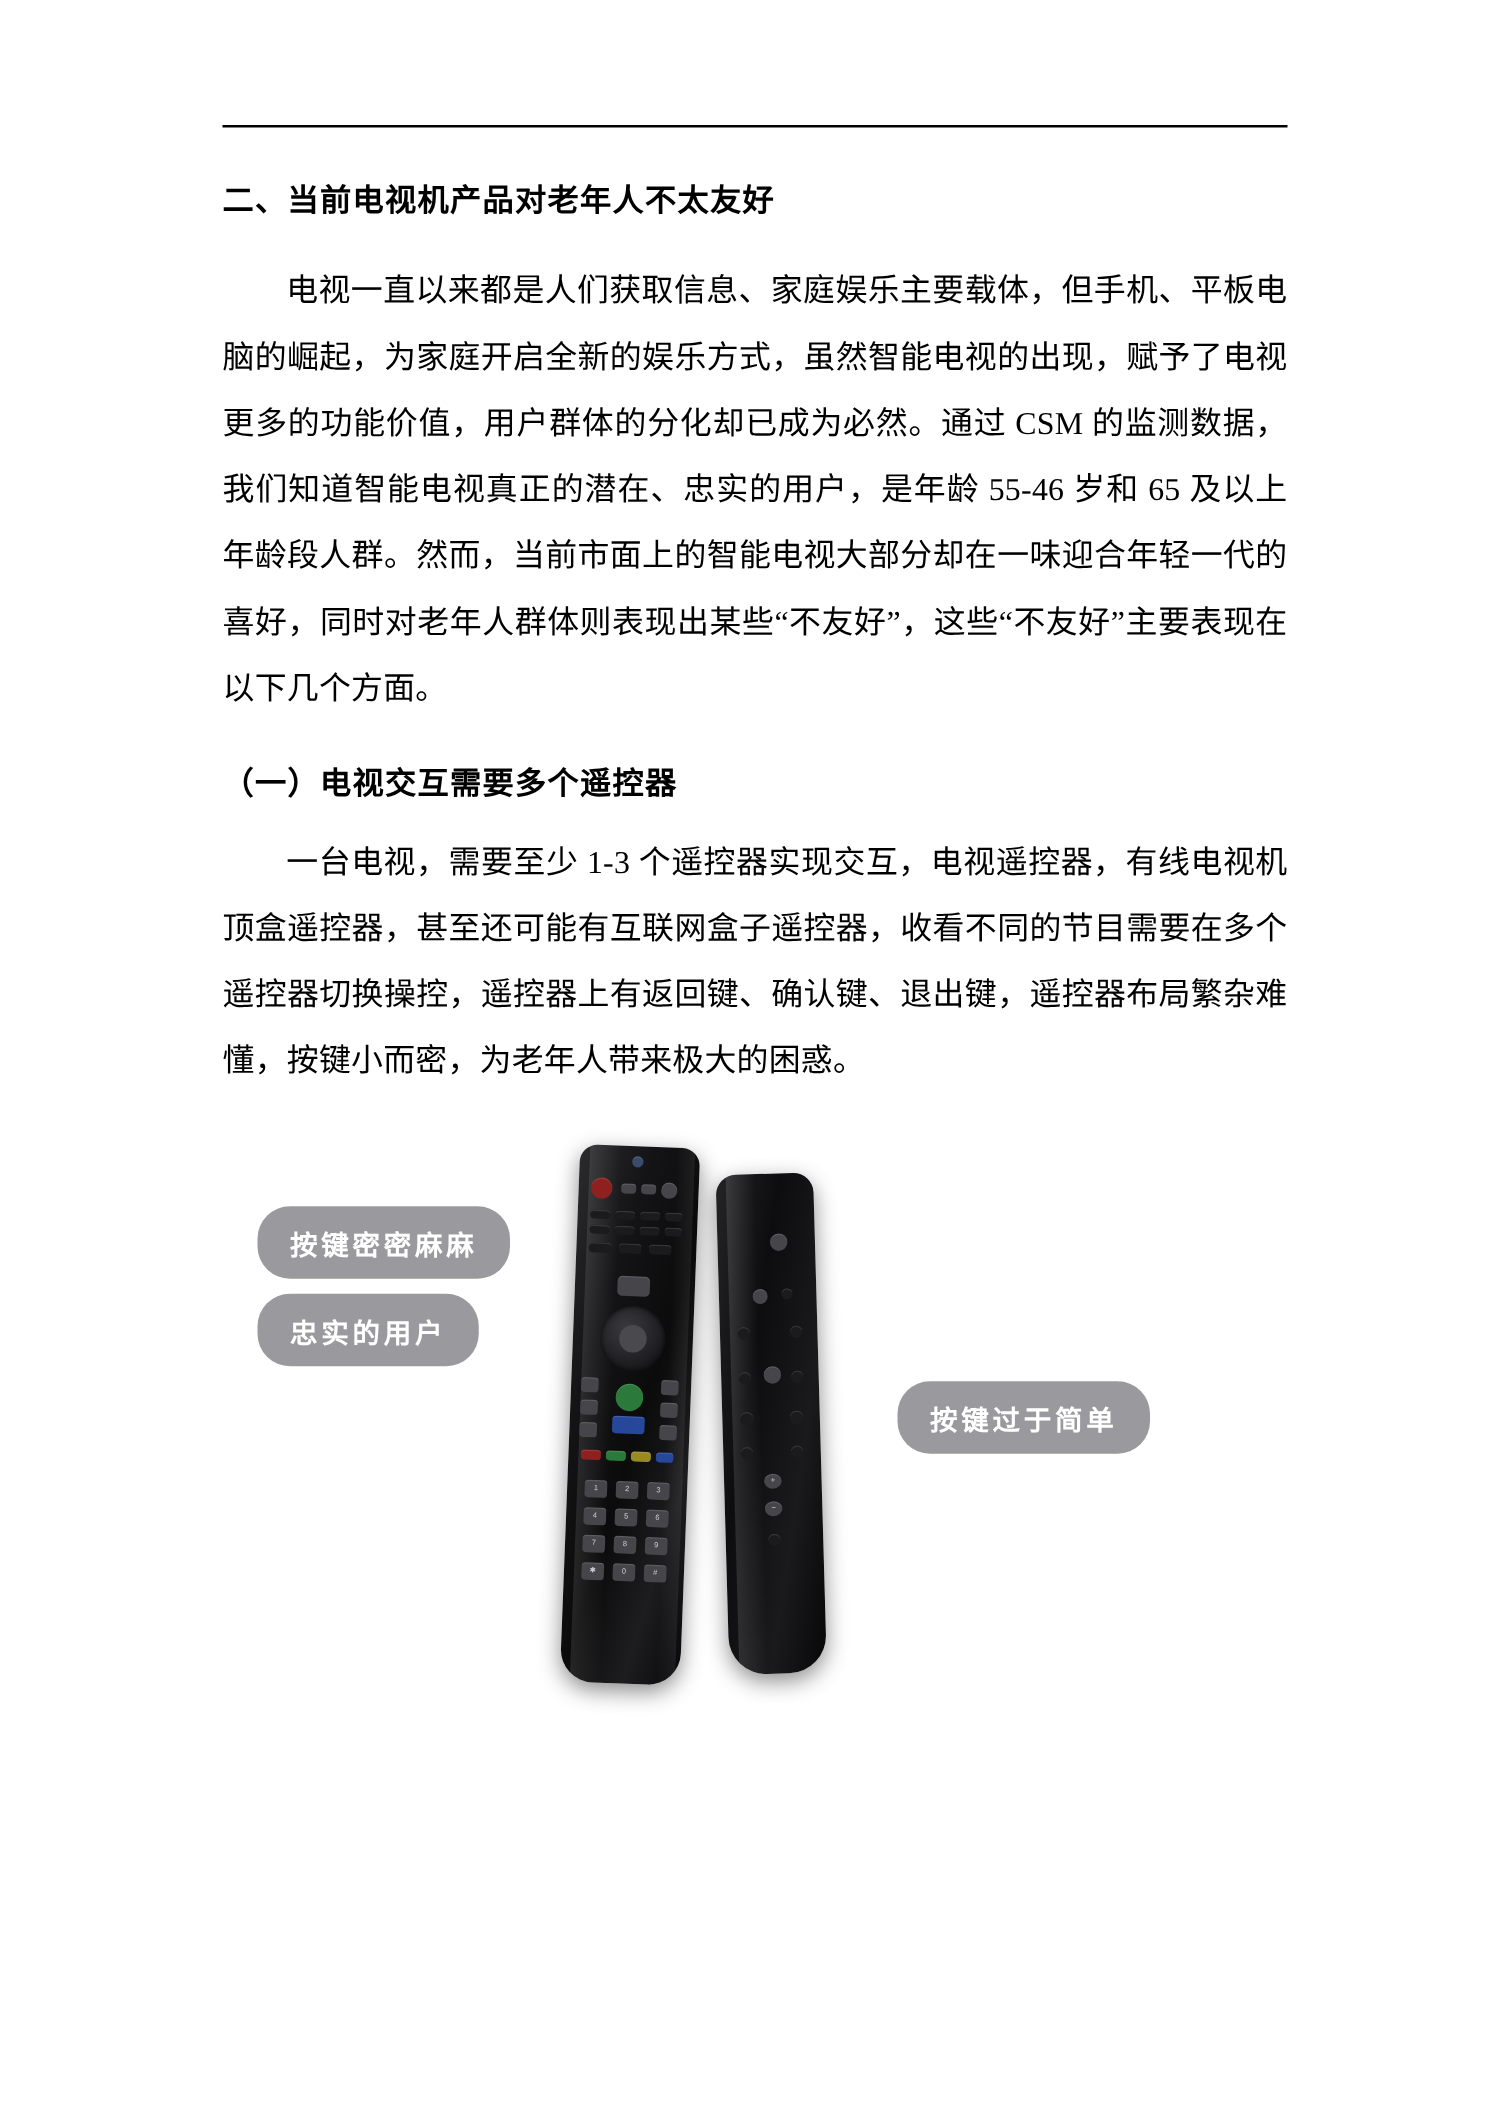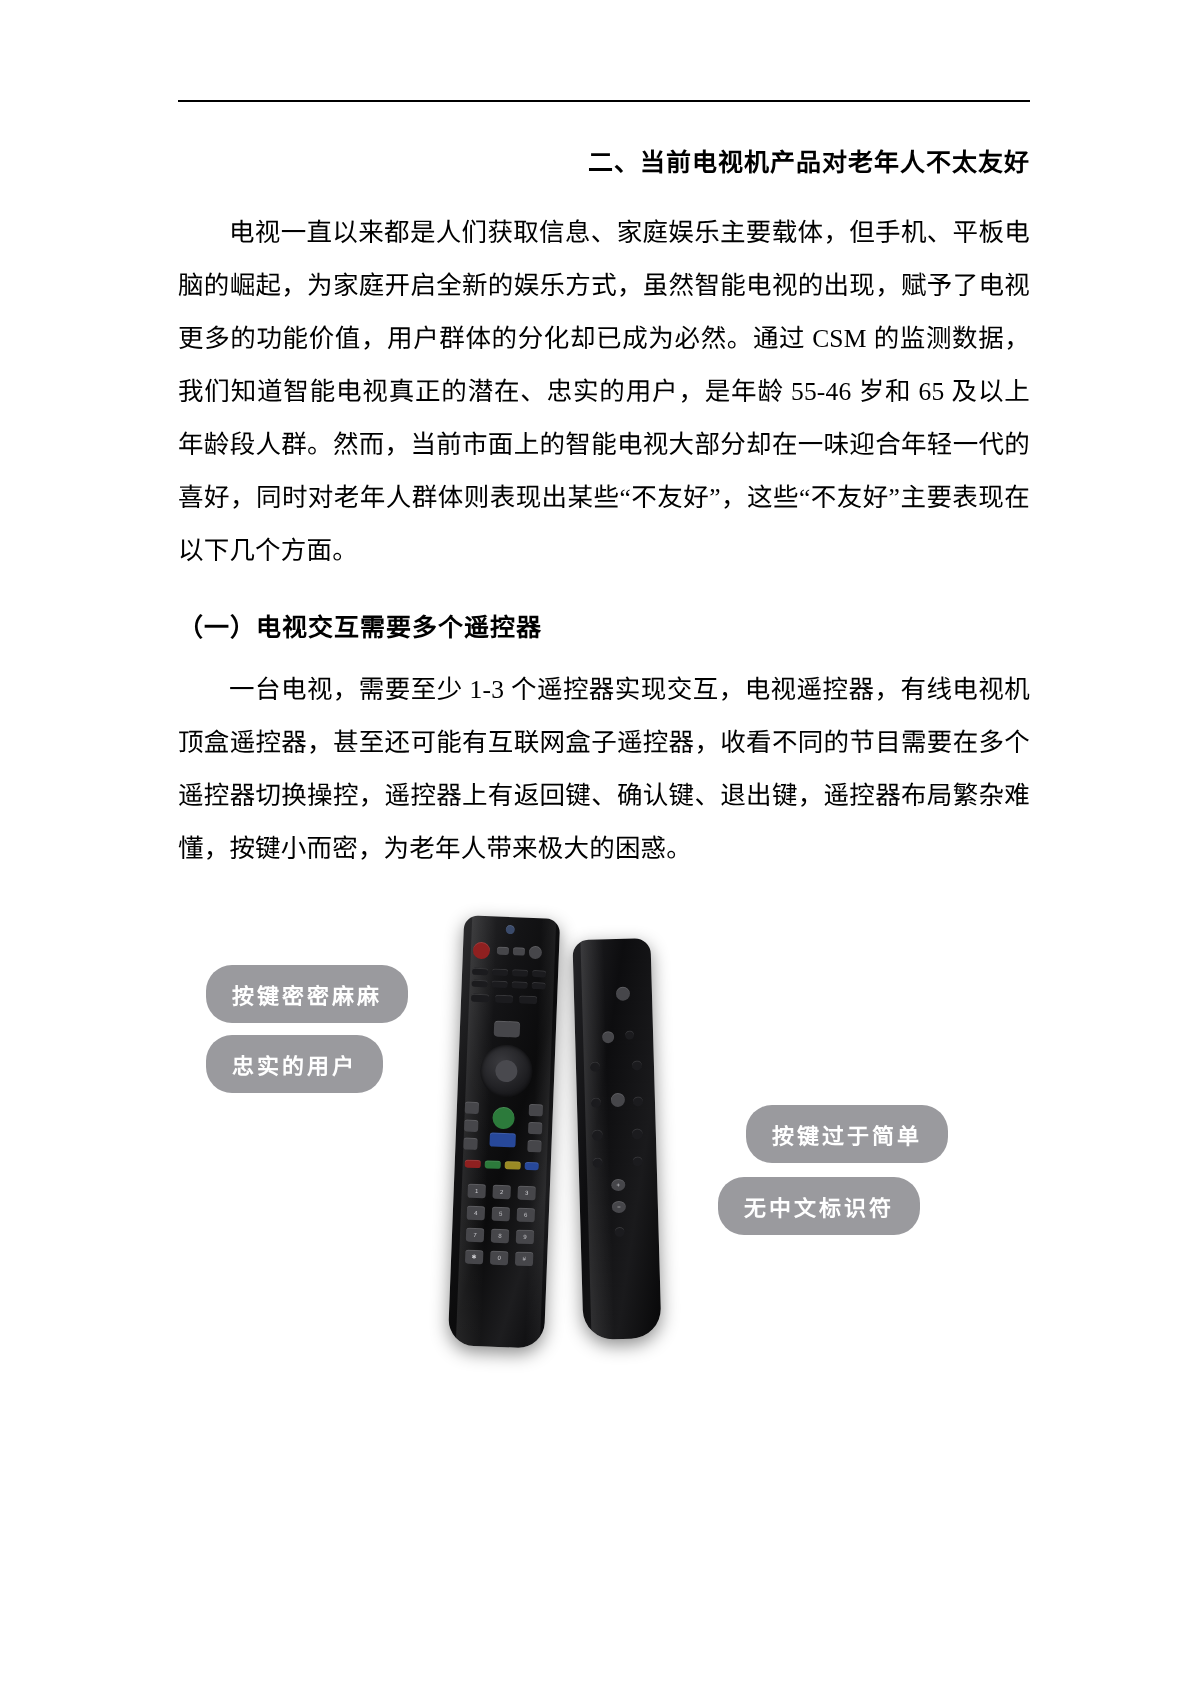--- a/index.html
+++ b/index.html
@@ -31,27 +31,26 @@
     height: 0;
     border-top: 2px solid #000;
   }
   .content {
     position: absolute;
     left: 178px;
     top: 146px;
     width: 852px;
   }
   h2.section-title {
-    font-family: Liberation Serif, serif;
+    font-family: Liberation Mono, monospace;
     font-weight: bold;
     font-size: 25px;
     letter-spacing: 1px;
     margin: 0 0 26px 0;
     line-height: 1.35;
-    text-align: right;
   }
   h3.sub-title {
     font-family: "Liberation Sans", "DejaVu Sans", sans-serif;
     font-weight: bold;
     font-size: 25px;
     letter-spacing: 1px;
     margin: 34px 0 18px 0;
     line-height: 1.35;
   }
   p.body-text {
@@ -163,21 +162,21 @@
     font-weight: bold;
     font-size: 22px;
     letter-spacing: 3px;
     border-radius: 26px;
     padding: 13px 26px;
     white-space: nowrap;
     text-align: center;
   }
   .callout.c1 { left: 28px;  top: 56px; }
   .callout.c2 { left: 28px;  top: 126px; }
-  .callout.c3 { left: 568px; top: 196px; }
+  .callout.c3 { left: 540px; top: 196px; }
   .callout.c4 { left: 540px; top: 268px; }
 </style>
 </head>
 <body>
 
 <div class="page">
 
   <div class="header-rule"></div>
 
   <div class="content">
@@ -271,17 +270,16 @@
         <div class="k round dark" style="left:54px;top:218px;width:10px;height:10px;"></div>
 
         <div class="k txt light" style="left:32px;top:240px;width:14px;height:12px;border-radius:50%;">+</div>
         <div class="k txt light" style="left:32px;top:262px;width:14px;height:12px;border-radius:50%;">−</div>
         <div class="k round dark" style="left:34px;top:288px;width:10px;height:10px;"></div>
       </div>
 
       <div class="callout c1">按键密密麻麻</div>
       <div class="callout c2">忠实的用户</div>
       <div class="callout c3">按键过于简单</div>
-      <div class="callout c4">无中文标识符</div>
 
     </div>
   </div>
 </div>
 
 </body></html>

